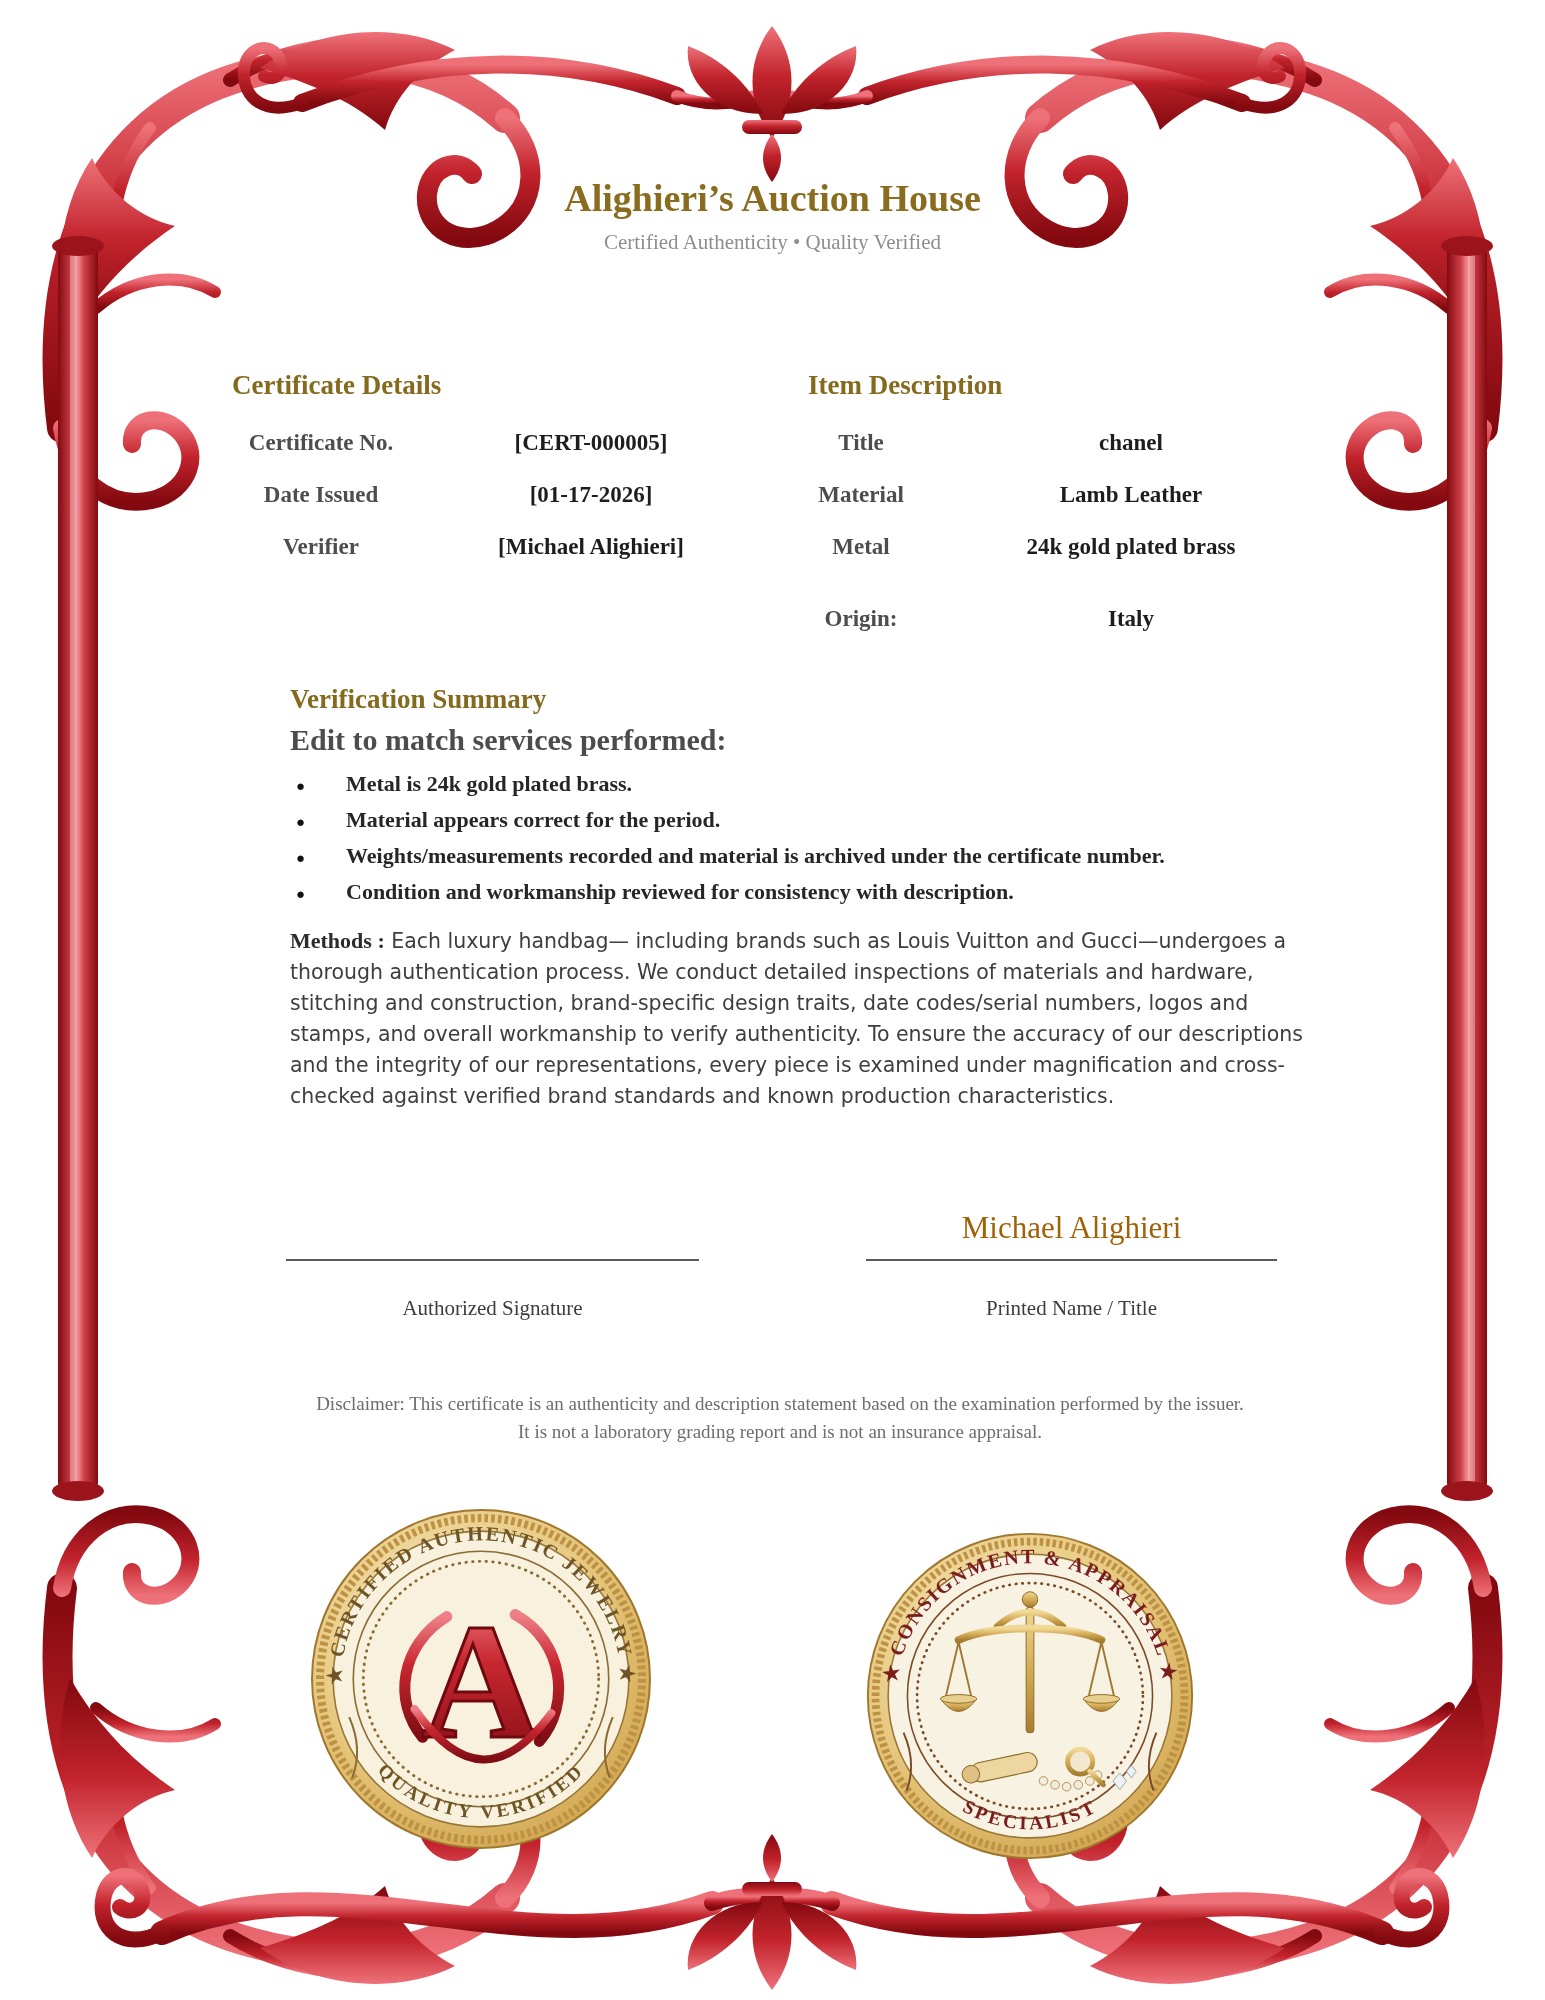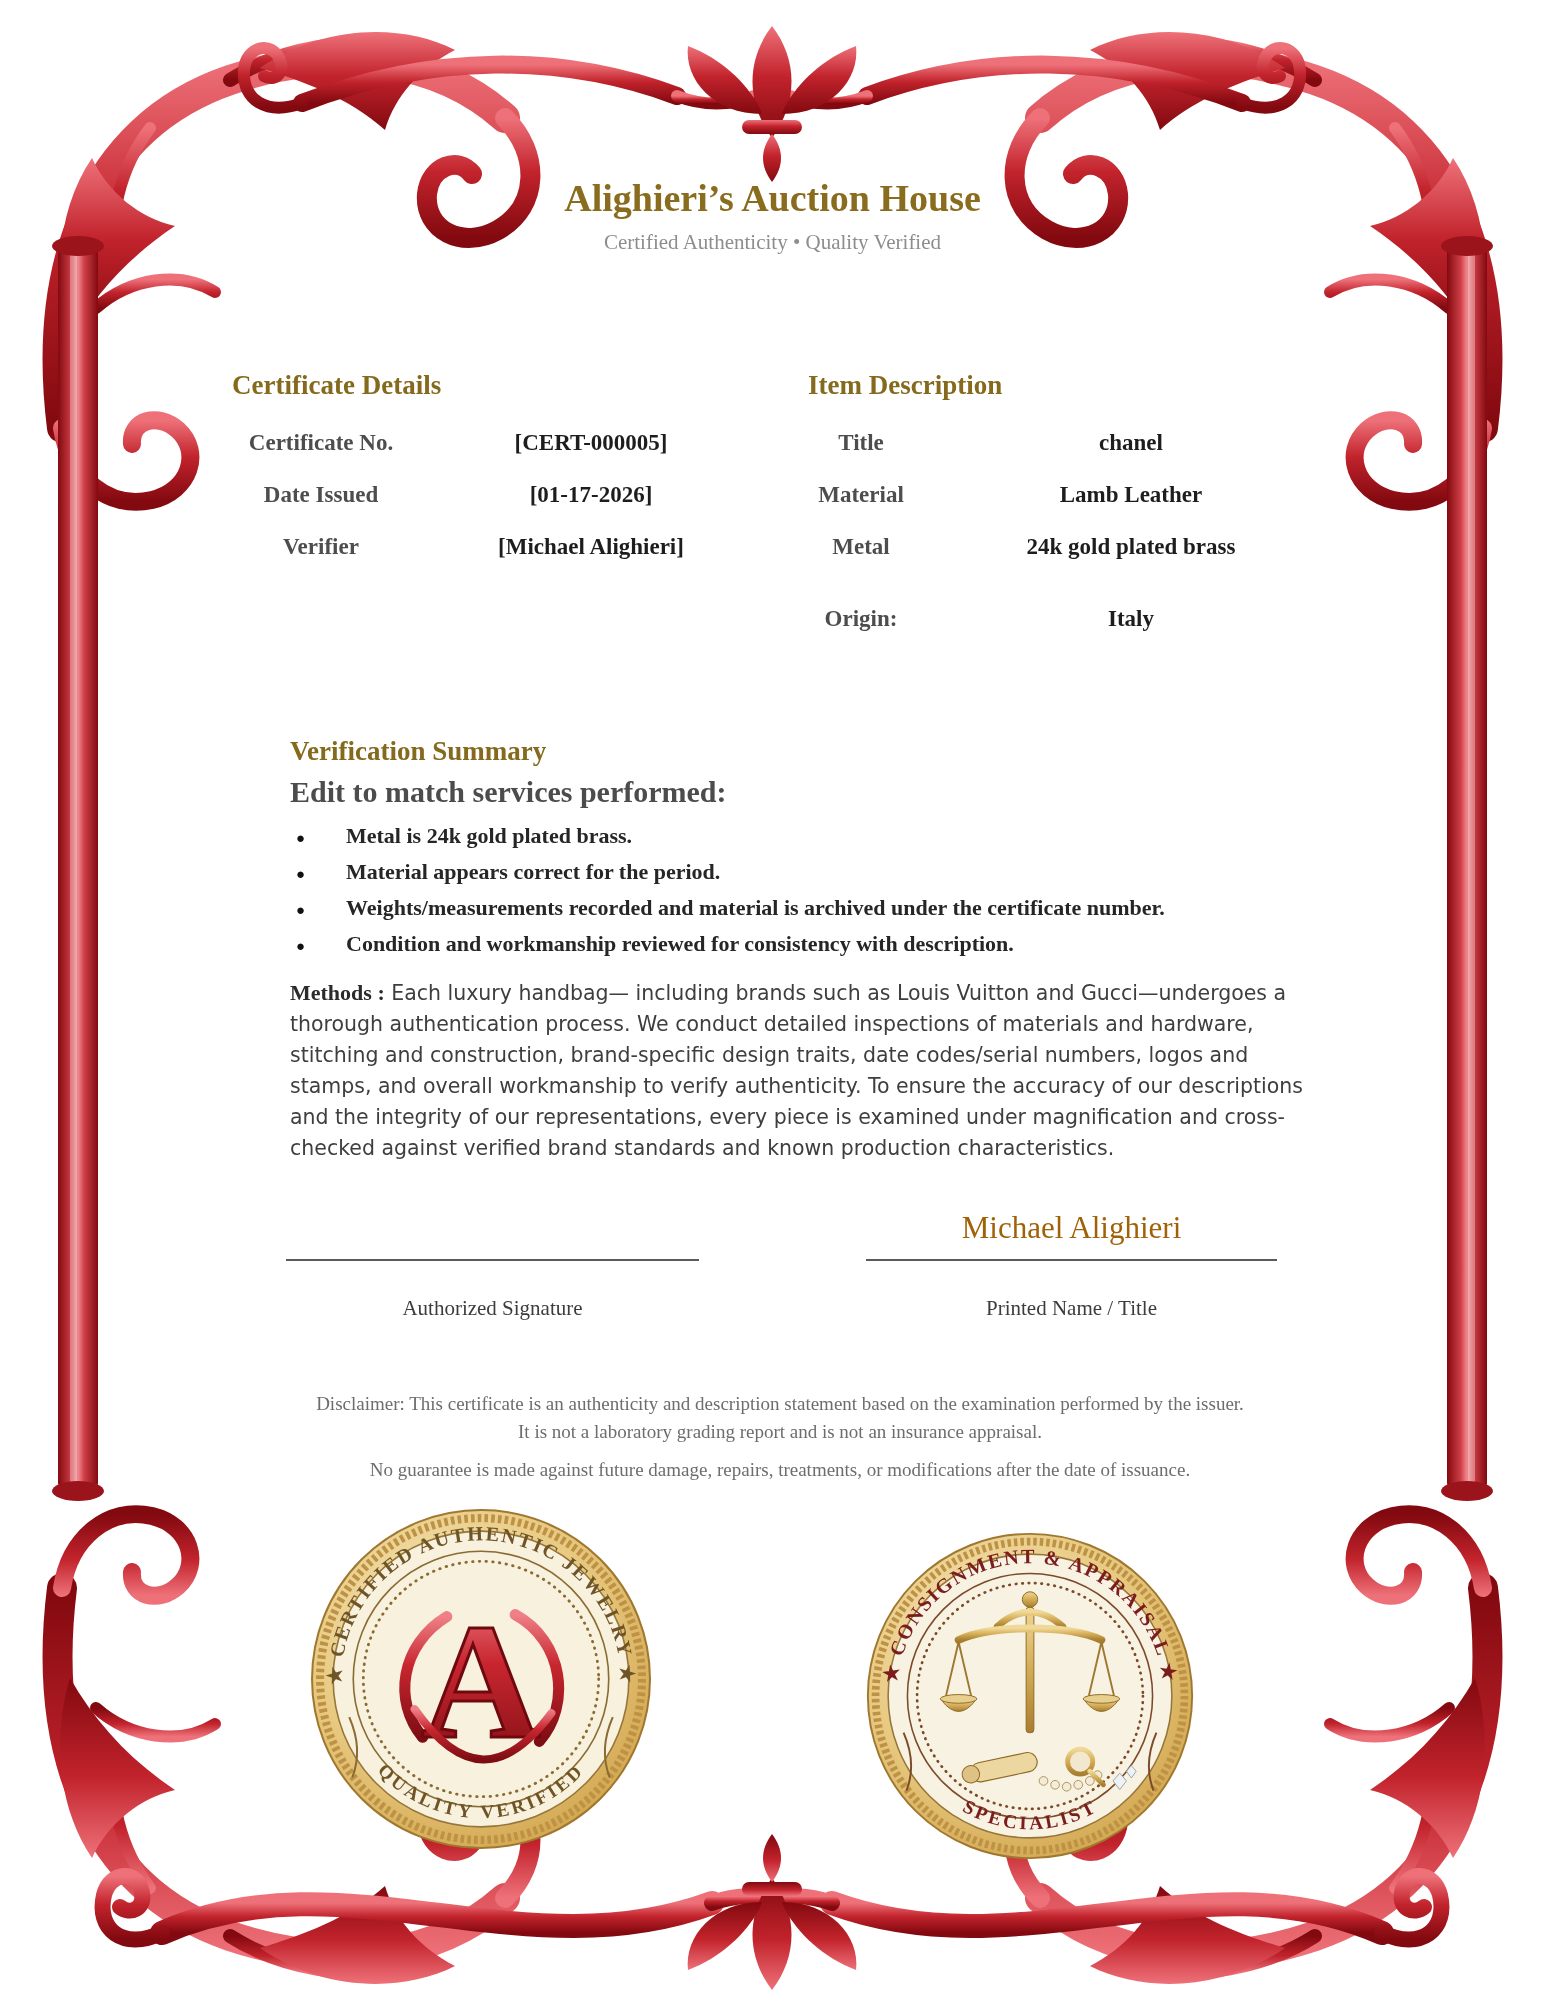--- a/index.html
+++ b/index.html
@@ -17,21 +17,21 @@
   .col{position:absolute;top:362px;width:540px;}
   .col1{left:232px;} .col2{left:772px;}
   .col h2{margin:0 0 16px 0;font-size:27px;font-weight:bold;color:#856a1d;}
   .col2 h2{transform:translateX(36px);}
   .drow{display:flex;align-items:center;height:52px;}
   .drow.spaced{margin-top:20px;}
   .dlabel{width:178px;text-align:center;font-size:23px;font-weight:bold;color:#4d4d4d;}
   .dvalue{flex:1;text-align:center;font-size:23px;font-weight:bold;color:#1d1d1d;}
 
   
-  .verify{position:absolute;left:290px;top:728px;width:1025px;}
+  .verify{position:absolute;left:290px;top:676px;width:1025px;}
   .verify h2{margin:0;font-size:27px;font-weight:bold;color:#856a1d;}
   .intro{margin:8px 0 10px 0;font-size:30px;font-weight:bold;color:#4c4c4c;}
   .bullets{list-style:none;margin:0;padding:0;}
   .bullets li{display:flex;align-items:baseline;line-height:33px;font-size:22px;font-weight:bold;color:#262626;}
   .bullets .dot{width:14px;margin:0 36px 0 6px;font-size:15px;color:#111;}
   .methods{margin:14px 0 0 0;font-family:"DejaVu Sans","Liberation Sans",sans-serif;
            font-size:20.5px;line-height:31px;color:#3e3e3e;}
   .methods .mlabel{font-family:"Liberation Serif","DejaVu Serif",serif;font-weight:bold;font-size:22px;color:#2b2b2b;}
 
   
@@ -218,21 +218,20 @@
   </div>
 
   <div class="signame">Michael Alighieri</div>
   <div class="sigline l"></div>
   <div class="sigline r"></div>
   <div class="siglabel l">Authorized Signature</div>
   <div class="siglabel r">Printed Name / Title</div>
 
   <div class="disclaimer">
     <p>Disclaimer: This certificate is an authenticity and description statement based on the examination performed by the issuer. It is not a laboratory grading report and is not an insurance appraisal.</p>
-    <p>No guarantee is made against future damage, repairs, treatments, or modifications after the date of issuance.</p>
   </div>
 
   <svg class="seal seal-left" viewBox="-172 -172 344 344">
     <circle r="168" fill="url(#sealG)" stroke="#a0772f" stroke-width="2"></circle>
     <circle r="160" fill="none" stroke="#bd9244" stroke-width="8" stroke-dasharray="3.6,3.1"></circle>
     <circle r="147" fill="#f7f1de" stroke="#97763a" stroke-width="1.6"></circle>
     <circle r="127" fill="none" stroke="#8a6b33" stroke-width="1.6"></circle>
     <circle r="117" fill="none" stroke="#8a6b33" stroke-width="2.8" stroke-dasharray="0.5,6.2" stroke-linecap="round"></circle>
     <path id="sealLTop" d="M -136,30 A 139,139 0 1 1 136,30" fill="none"></path>
     <path id="sealLBot" d="M -103,92 A 138,138 0 0 0 103,92" fill="none"></path>

